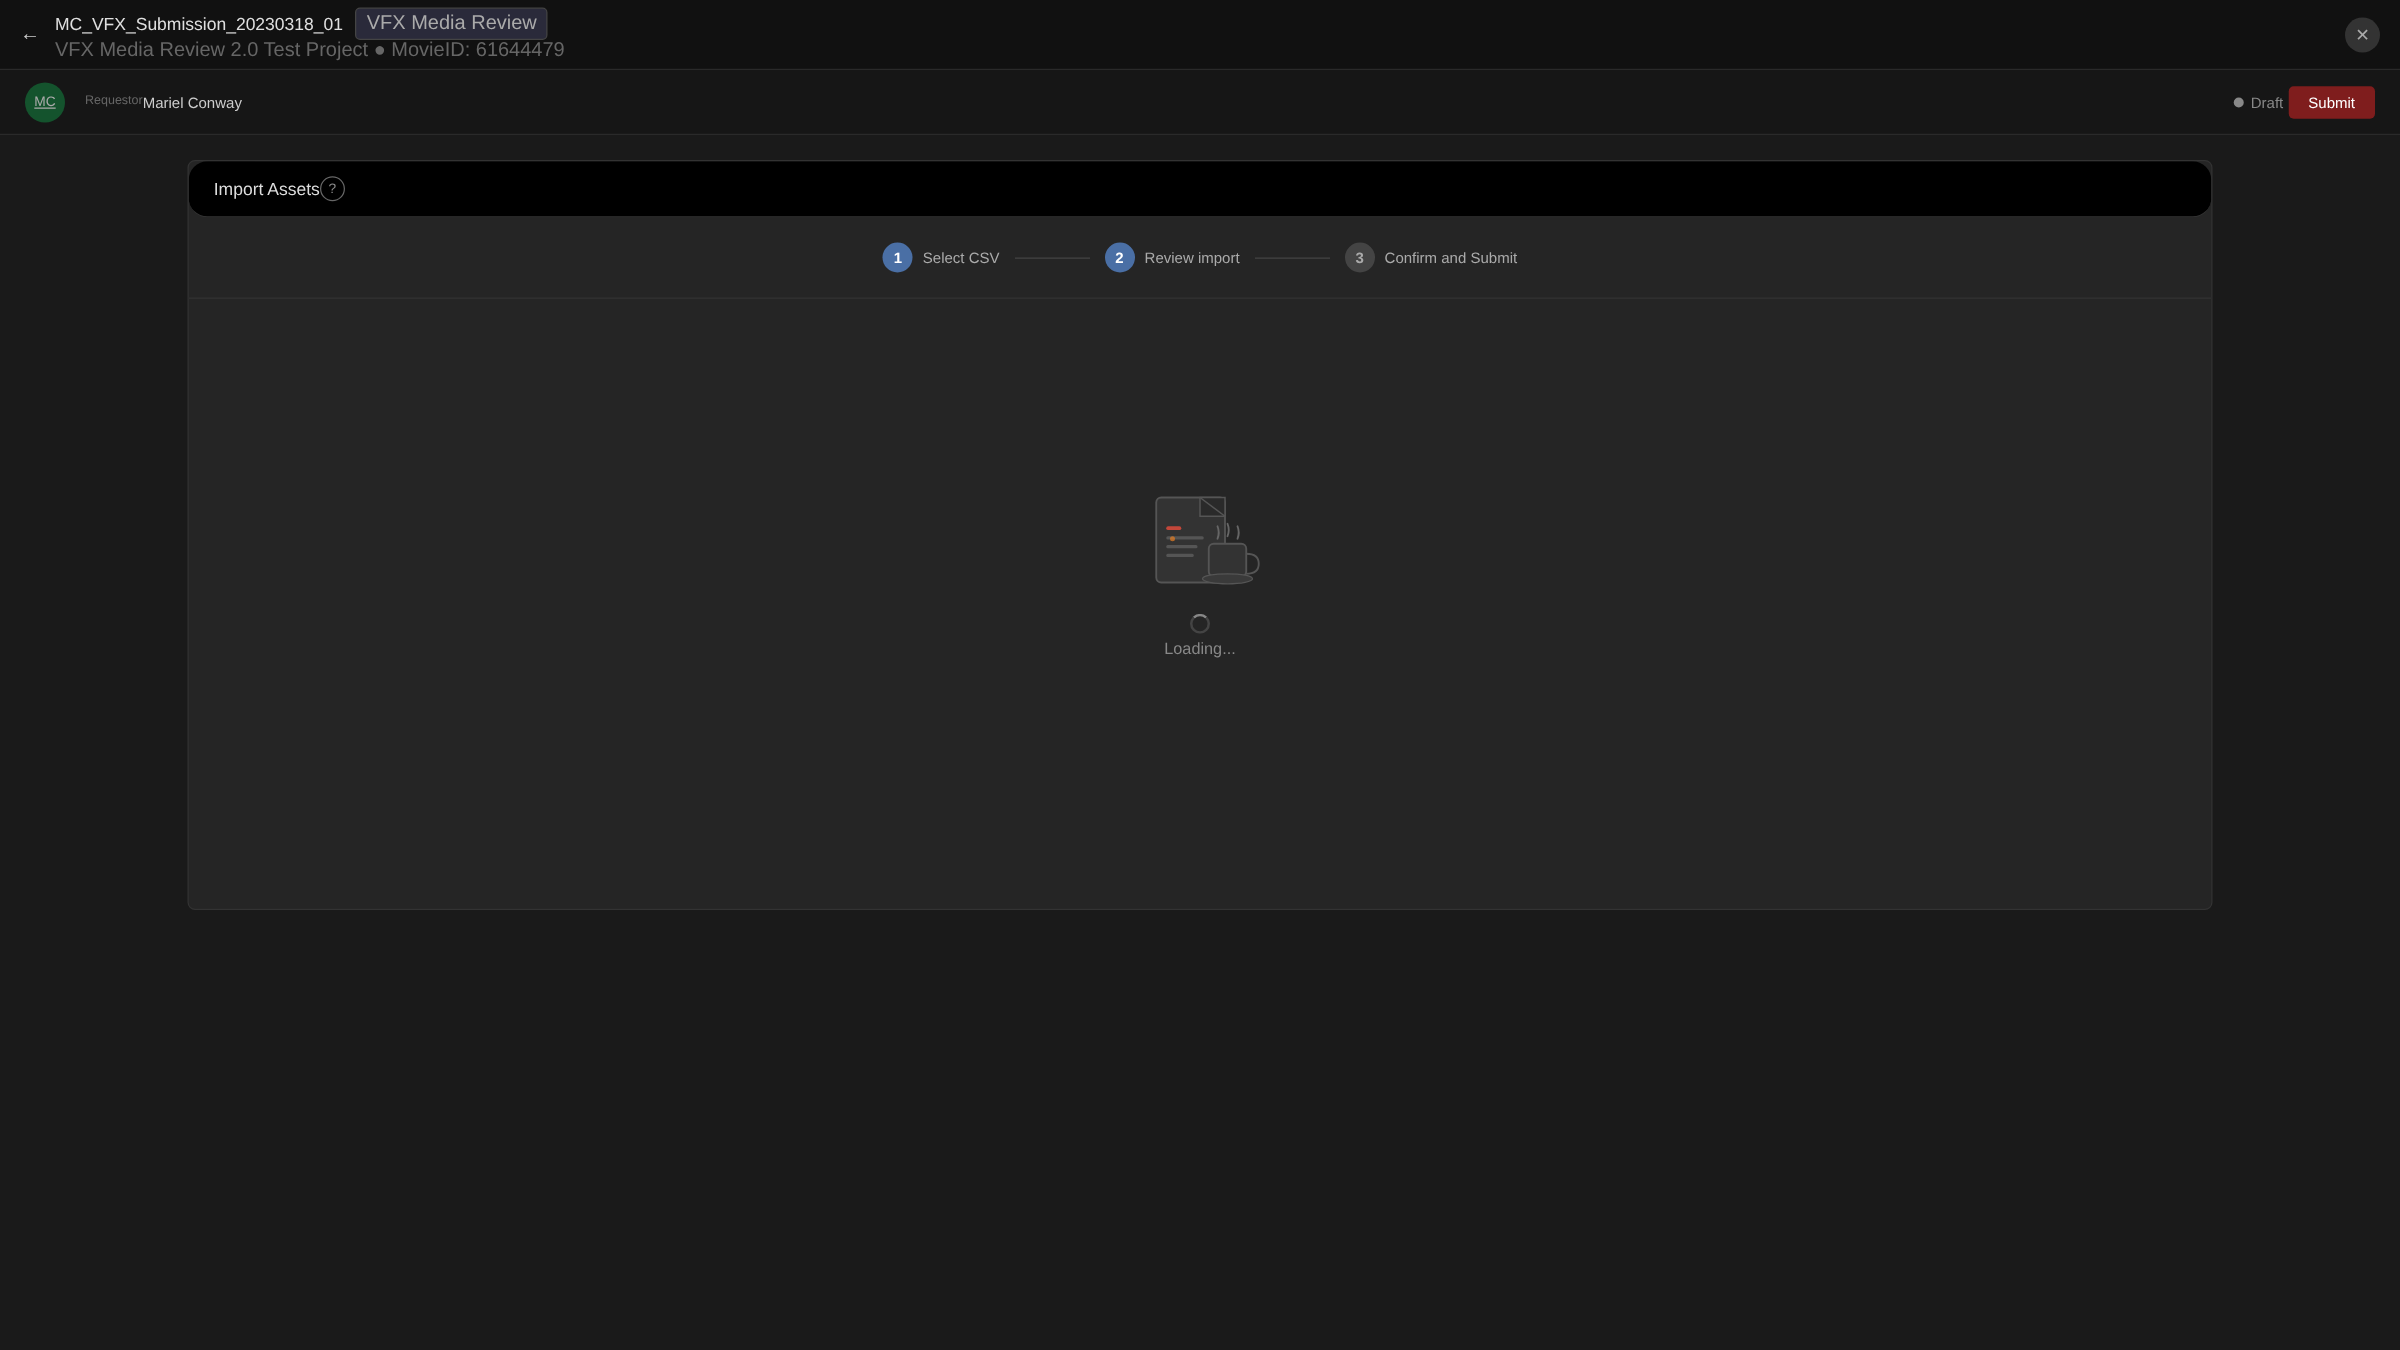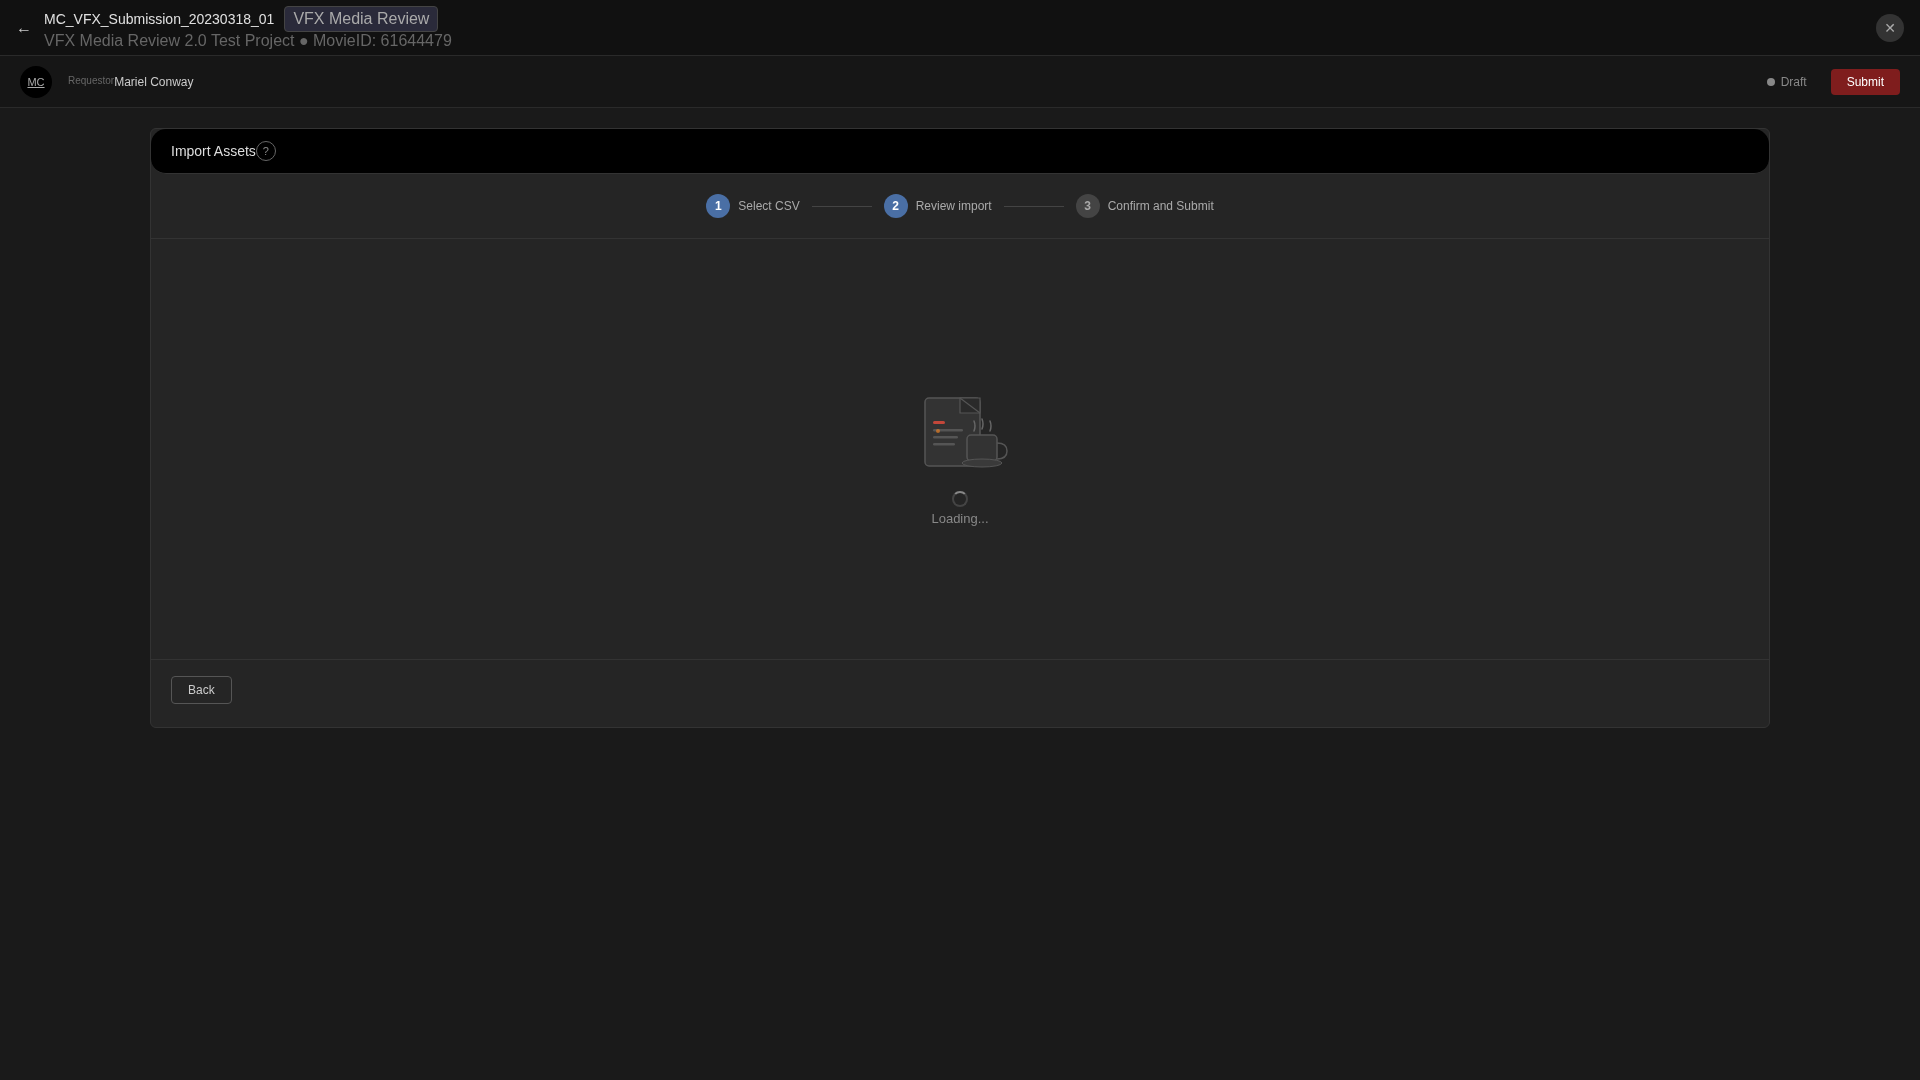--- a/index.html
+++ b/index.html
@@ -82,21 +82,21 @@
       display: flex;
       align-items: center;
       padding: 0 20px;
       border-bottom: 1px solid #2a2a2a;
       gap: 16px;
     }
     .avatar {
       width: 32px;
       height: 32px;
       border-radius: 50%;
-      background: #000000;
+      background: #14532d;
       display: flex;
       align-items: center;
       justify-content: center;
       font-size: 11px;
       color: #aaa;
       text-decoration: underline;
     }
     .requester-info {
       display: flex;
     }
@@ -105,21 +105,21 @@
       color: #666;
     }
     .requester-name {
       font-size: 12px;
       color: #ccc;
     }
     .sub-header-right {
       margin-left: auto;
       display: flex;
       align-items: center;
-      gap: 24px;
+      gap: 4px;
     }
     .draft-indicator {
       display: flex;
       align-items: center;
       gap: 6px;
       font-size: 12px;
       color: #888;
     }
     .draft-dot {
       width: 8px;
@@ -378,18 +378,15 @@
           <path d="M85 38 Q87 33 85 28" stroke="#666" stroke-width="1.5" fill="none" stroke-linecap="round"></path>
         </svg>
 
         <div class="loading-text">
           <span class="spinner"></span>
         </div>
         <div style="margin-top:4px;font-size:13px;color:#888;">Loading...</div>
       </div>
     </div>
 
-    <div class="dialog-footer">
-      <button class="back-action-btn">Back</button>
-    </div>
 
   </div>
 </div>
 
 </body></html>

